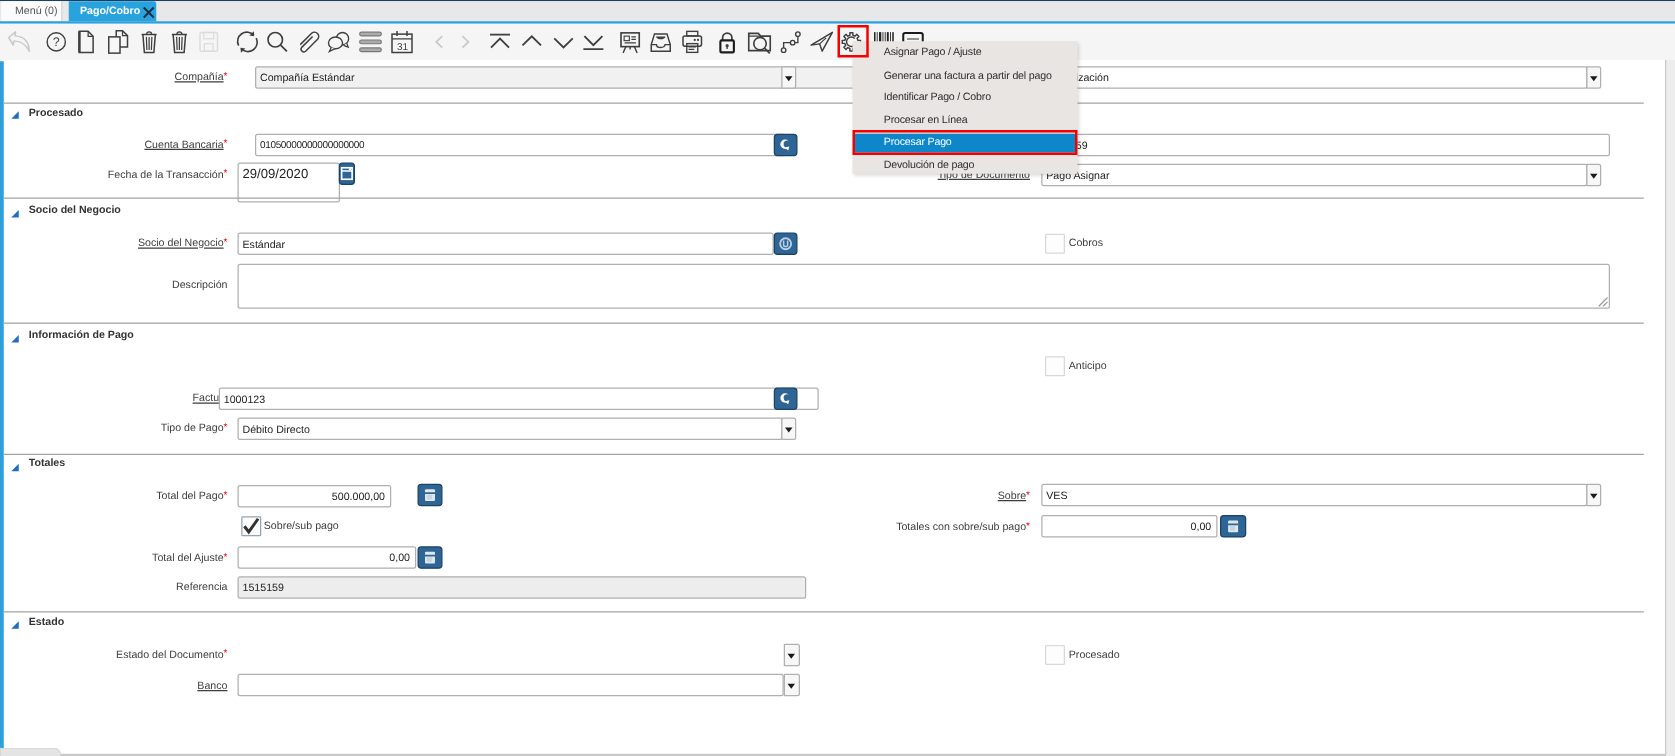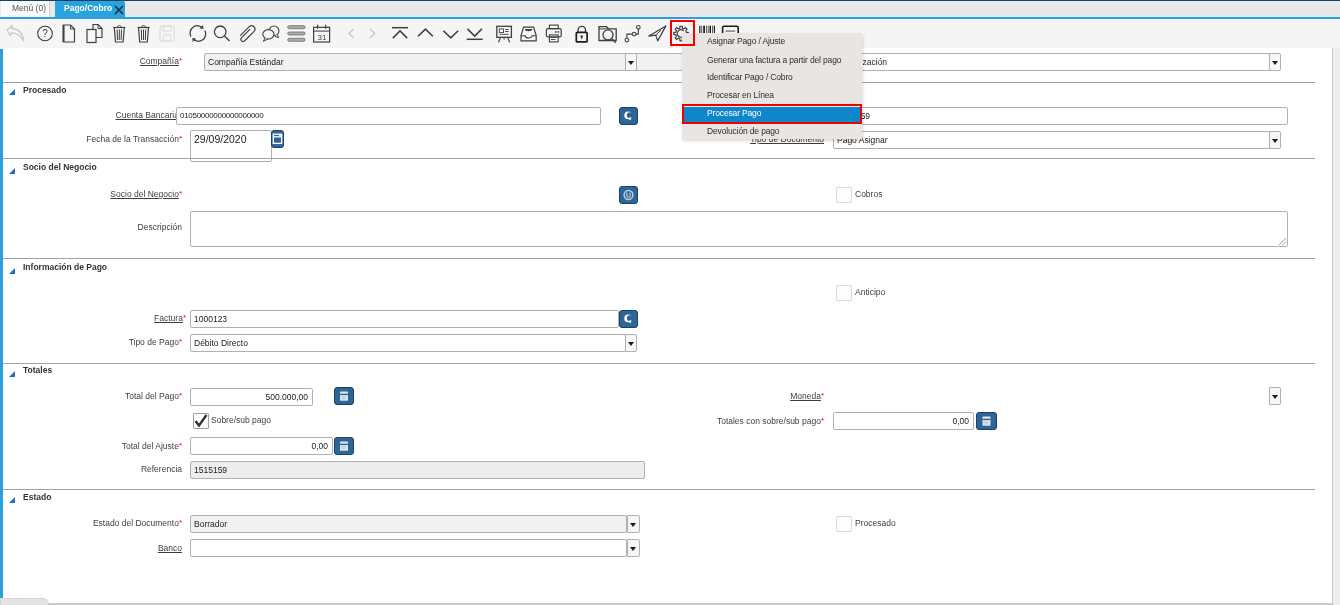--- a/index.html
+++ b/index.html
@@ -213,70 +213,72 @@
 <div class="abs fld ro" style="left:204px;top:53px;width:504px;height:18px;line-height:16px">Compañía Estándar</div>
 <div class="abs arr" style="left:625px;top:53px;width:12px;height:18px"></div>
 <div class="abs fld" style="left:833px;top:53px;width:437px;height:18px;line-height:16px">Organización</div>
 <div class="abs arr" style="left:1269px;top:53px;width:12px;height:18px"></div>
 
 <div class="abs sep" style="top:82px"></div>
 <div class="abs tri" style="top:89px"></div>
 <div class="abs hdr" style="top:85px">Procesado</div>
 
 <div class="abs lbl" style="left:0;top:110px;width:182px"><u>Cuenta Bancaria</u><span class="ast">*</span></div>
-<div class="abs fld" style="left:176px;top:107px;width:425px;height:18px;line-height:16px;font-size:8px;letter-spacing:-0.28px">01050000000000000000</div>
+<div class="abs fld" style="left:204px;top:107px;width:425px;height:18px;line-height:16px;font-size:8px;letter-spacing:-0.28px">01050000000000000000</div>
 <div class="abs bbtn" style="left:619px;top:107px;width:19px;height:18px"></div>
 <div class="abs fld" style="left:833px;top:107px;width:455px;height:18px;line-height:16px">1515159</div>
 
 <div class="abs lbl" style="left:0;top:134px;width:182px">Fecha de la Transacción<span class="ast">*</span></div>
 <div class="abs fld" style="left:190px;top:130px;width:82px;height:32px;line-height:16px;font-size:10.5px">29/09/2020</div>
 <div class="abs bbtn" style="left:271px;top:130px;width:13px;height:18px"></div>
 <div class="abs lbl" style="left:500px;top:134px;width:324px"><u>Tipo de Documento</u></div>
 <div class="abs fld" style="left:833px;top:131px;width:437px;height:18px;line-height:16px">Pago Asignar</div>
 <div class="abs arr" style="left:1269px;top:131px;width:12px;height:18px"></div>
 
 <div class="abs sep" style="top:158px"></div>
 <div class="abs tri" style="top:168px"></div>
 <div class="abs hdr" style="top:162px">Socio del Negocio</div>
 
 <div class="abs lbl" style="left:0;top:189px;width:182px"><u>Socio del Negocio</u><span class="ast">*</span></div>
+<div class="abs fld" style="left:190px;top:186px;width:429px;height:18px;line-height:16px">Estándar</div>
 <div class="abs bbtn" style="left:619px;top:186px;width:19px;height:18px"></div>
 <div class="abs cb" style="left:836px;top:187px"></div>
 <div class="abs cblbl" style="left:855px;top:189px">Cobros</div>
 
 <div class="abs lbl" style="left:0;top:222px;width:182px">Descripción</div>
 <div class="abs fld" style="left:190px;top:211px;width:1098px;height:36px"></div>
 
 <svg class="abs" style="left:1278px;top:237px" width="9" height="9" viewBox="0 0 9 9">
       <path d="M8,1 L1,8 M8,4.5 L4.5,8" stroke="#999" stroke-width="1"></path>
     </svg>
 
 <div class="abs sep" style="top:258px"></div>
 <div class="abs tri" style="top:268px"></div>
 <div class="abs hdr" style="top:262px">Información de Pago</div>
 
 <div class="abs cb" style="left:836px;top:285px"></div>
 <div class="abs cblbl" style="left:855px;top:287px">Anticipo</div>
 
 <div class="abs lbl" style="left:4px;top:313px;width:182px"><u>Factura</u><span class="ast">*</span></div>
-<div class="abs fld" style="left:190px;top:310px;width:429px;height:18px;line-height:16px">1000123</div>
+<div class="abs fld" style="left:175px;top:310px;width:480px;height:18px;line-height:16px">1000123</div>
 <div class="abs bbtn" style="left:619px;top:310px;width:19px;height:18px"></div>
 
 <div class="abs lbl" style="left:0;top:337px;width:182px">Tipo de Pago<span class="ast">*</span></div>
 <div class="abs fld" style="left:190px;top:334px;width:436px;height:18px;line-height:16px">Débito Directo</div>
 <div class="abs arr" style="left:625px;top:334px;width:12px;height:18px"></div>
 
 <div class="abs sep" style="top:363px"></div>
 <div class="abs tri" style="top:371px"></div>
 <div class="abs hdr" style="top:365px">Totales</div>
 
 <div class="abs lbl" style="left:0;top:391px;width:182px">Total del Pago<span class="ast">*</span></div>
 <div class="abs fld num" style="left:190px;top:388px;width:123px;height:18px;line-height:16px">500.000,00</div>
 <div class="abs bbtn" style="left:334px;top:387px;width:20px;height:18px"></div>
-<div class="abs lbl" style="left:500px;top:391px;width:324px"><u>Moneda</u><span class="ast">*</span></div>
+<div class="abs lbl" style="left:500px;top:391px;width:324px"><u>Sobre</u><span class="ast">*</span></div>
+<div class="abs fld" style="left:833px;top:387px;width:437px;height:18px;line-height:16px">VES</div>
 <div class="abs arr" style="left:1269px;top:387px;width:12px;height:18px"></div>
 
 <div class="abs cb cb2" style="left:193px;top:413px"></div>
 <svg class="abs" style="left:193px;top:413px" width="16" height="16" viewBox="0 0 16 16">
       <path d="M2.5 8 L6 12.5 L13.5 2" stroke="#333" stroke-width="2.4" fill="none"></path>
     </svg>
 <div class="abs cblbl" style="left:211px;top:415px">Sobre/sub pago</div>
 <div class="abs lbl" style="left:500px;top:416px;width:324px">Totales con sobre/sub pago<span class="ast">*</span></div>
 <div class="abs fld num" style="left:833px;top:412px;width:141px;height:18px;line-height:16px">0,00</div>
 <div class="abs bbtn" style="left:976px;top:412px;width:21px;height:18px"></div>
@@ -286,21 +288,20 @@
 <div class="abs bbtn" style="left:334px;top:437px;width:20px;height:18px"></div>
 
 <div class="abs lbl" style="left:0;top:464px;width:182px">Referencia</div>
 <div class="abs fld" style="left:190px;top:461px;width:455px;height:18px;line-height:16px;background:#ededed">1515159</div>
 
 <div class="abs sep" style="top:489px"></div>
 <div class="abs tri" style="top:497px"></div>
 <div class="abs hdr" style="top:492px">Estado</div>
 
 <div class="abs lbl" style="left:0;top:518px;width:182px">Estado del Documento<span class="ast">*</span></div>
-<div class="abs fld ro" style="left:190px;top:515px;width:437px;height:18px;line-height:16px">Borrador</div>
 <div class="abs arr" style="left:627px;top:515px;width:13px;height:18px"></div>
 <div class="abs cb" style="left:836px;top:516px"></div>
 <div class="abs cblbl" style="left:855px;top:518px">Procesado</div>
 
 <div class="abs lbl" style="left:0;top:543px;width:182px"><u>Banco</u></div>
 <div class="abs fld" style="left:190px;top:539px;width:437px;height:18px;line-height:16px"></div>
 <div class="abs arr" style="left:627px;top:539px;width:13px;height:18px"></div>
 
 <svg class="abs" style="left:619px;top:107px" width="19" height="18" viewBox="-9.5 -9 19 18">
       <circle cx="-0.4" cy="-0.6" r="3.8" fill="#fff"></circle>

